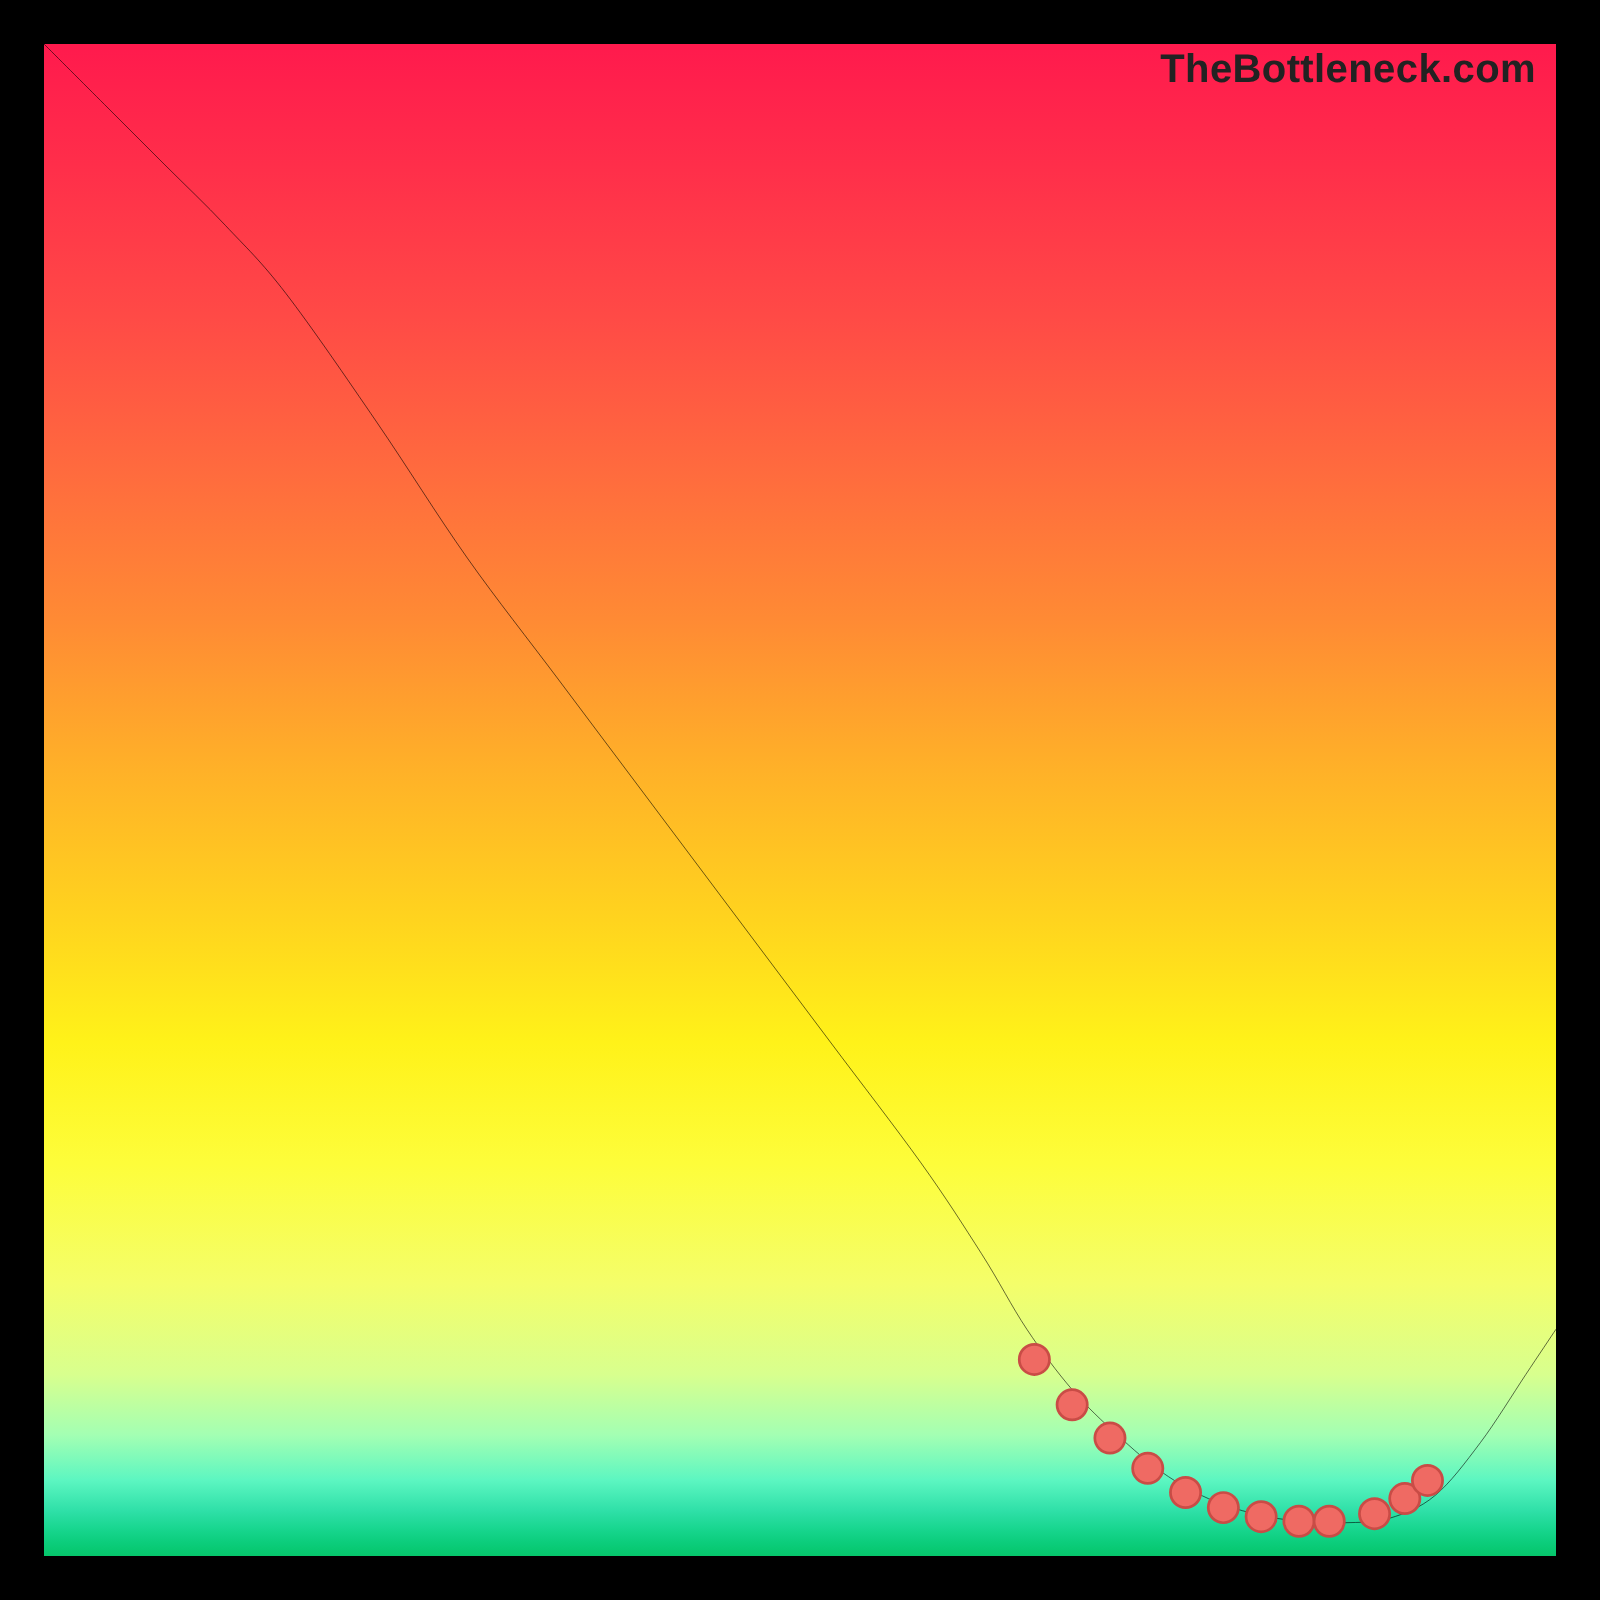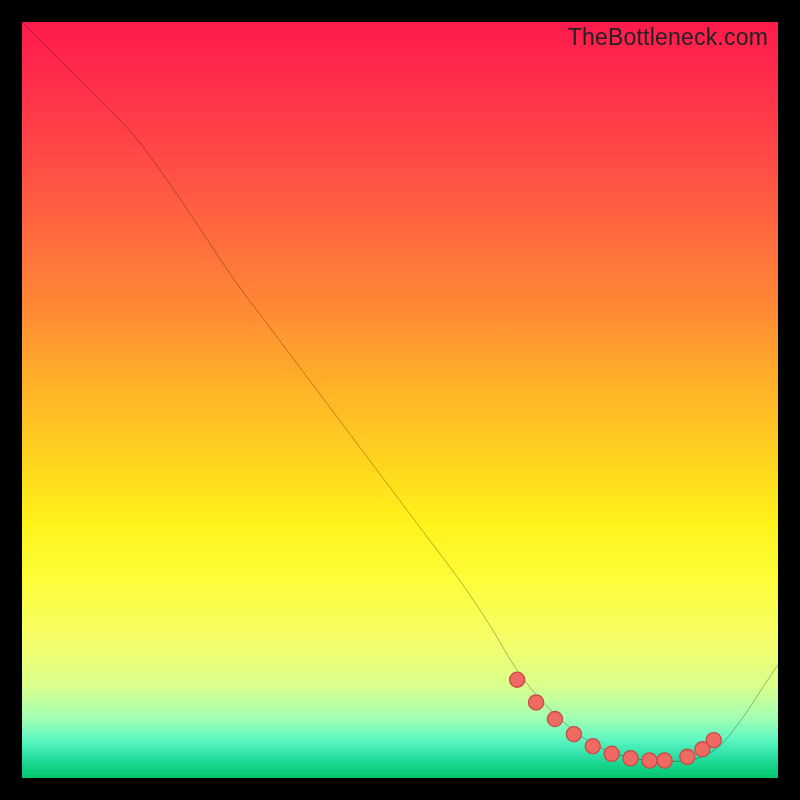--- a/index.html
+++ b/index.html
@@ -60,22 +60,22 @@
     top: 0;
     width: 756px;
     height: 756px;
     pointer-events: none;
   }
   .attribution {
     position: absolute;
     top: 2px;
     right: 10px;
     color: #222;
-    font-size: 23px;
-    font-weight: 400;
+    font-size: 20px;
+    font-weight: 700;
     letter-spacing: 0.2px;
   }
 </style>
 </head>
 <body>
 
 <div class="stage">
   <div class="plot">
 
     <svg class="curve" viewBox="0 0 100 100" preserveAspectRatio="none">

